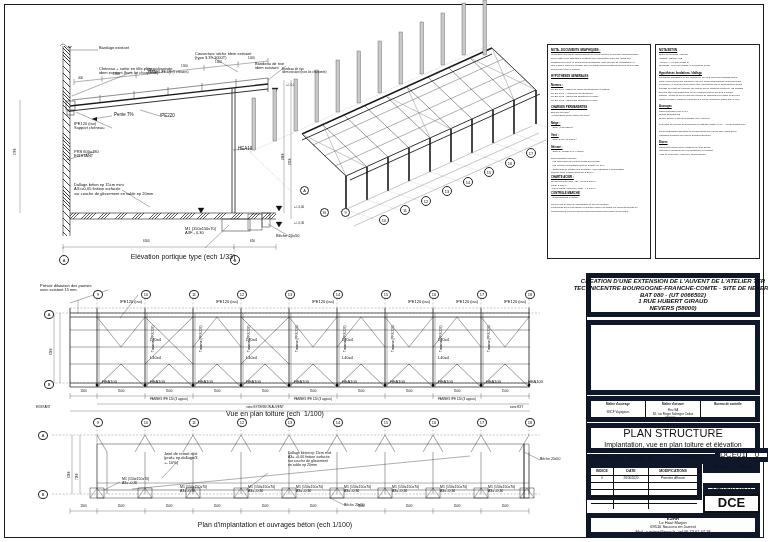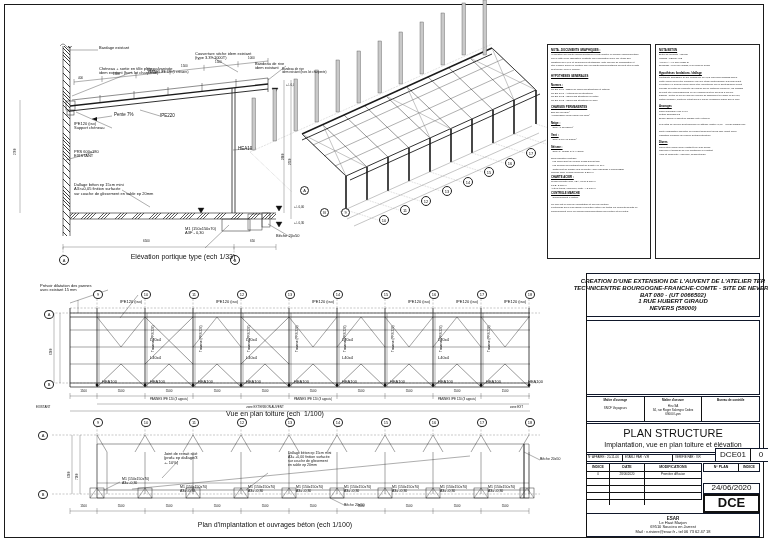--- a/index.html
+++ b/index.html
@@ -25,21 +25,21 @@
   .bold{font-weight:bold;}
   .ital{font-style:italic;}
   .ctr{text-align:center;}
 
   
   .bub{position:absolute;border:0.7px solid #222;border-radius:50%;
        font-size:4px;text-align:center;color:#111;background:#fff;
        display:flex;align-items:center;justify-content:center;}
 
   
-  .tb{position:absolute;border:1px solid #0f172a;box-sizing:border-box;background:#fff;}
+  .tb{position:absolute;border:5px solid #0f172a;box-sizing:border-box;background:#fff;}
   .tbc{display:flex;align-items:center;justify-content:center;text-align:center;}
 
   .notesbox{position:absolute;border:0.8px solid #222;box-sizing:border-box;
             background:#fff;overflow:hidden;}
   .nl{display:block;font-size:2.4px;line-height:1.5;color:#222;white-space:nowrap;}
   .nh{display:block;font-size:2.8px;line-height:1.9;color:#000;font-weight:bold;
       text-decoration:underline;white-space:nowrap;}
   .nsp{display:block;height:3px;}
 
   .hatch{position:absolute;

